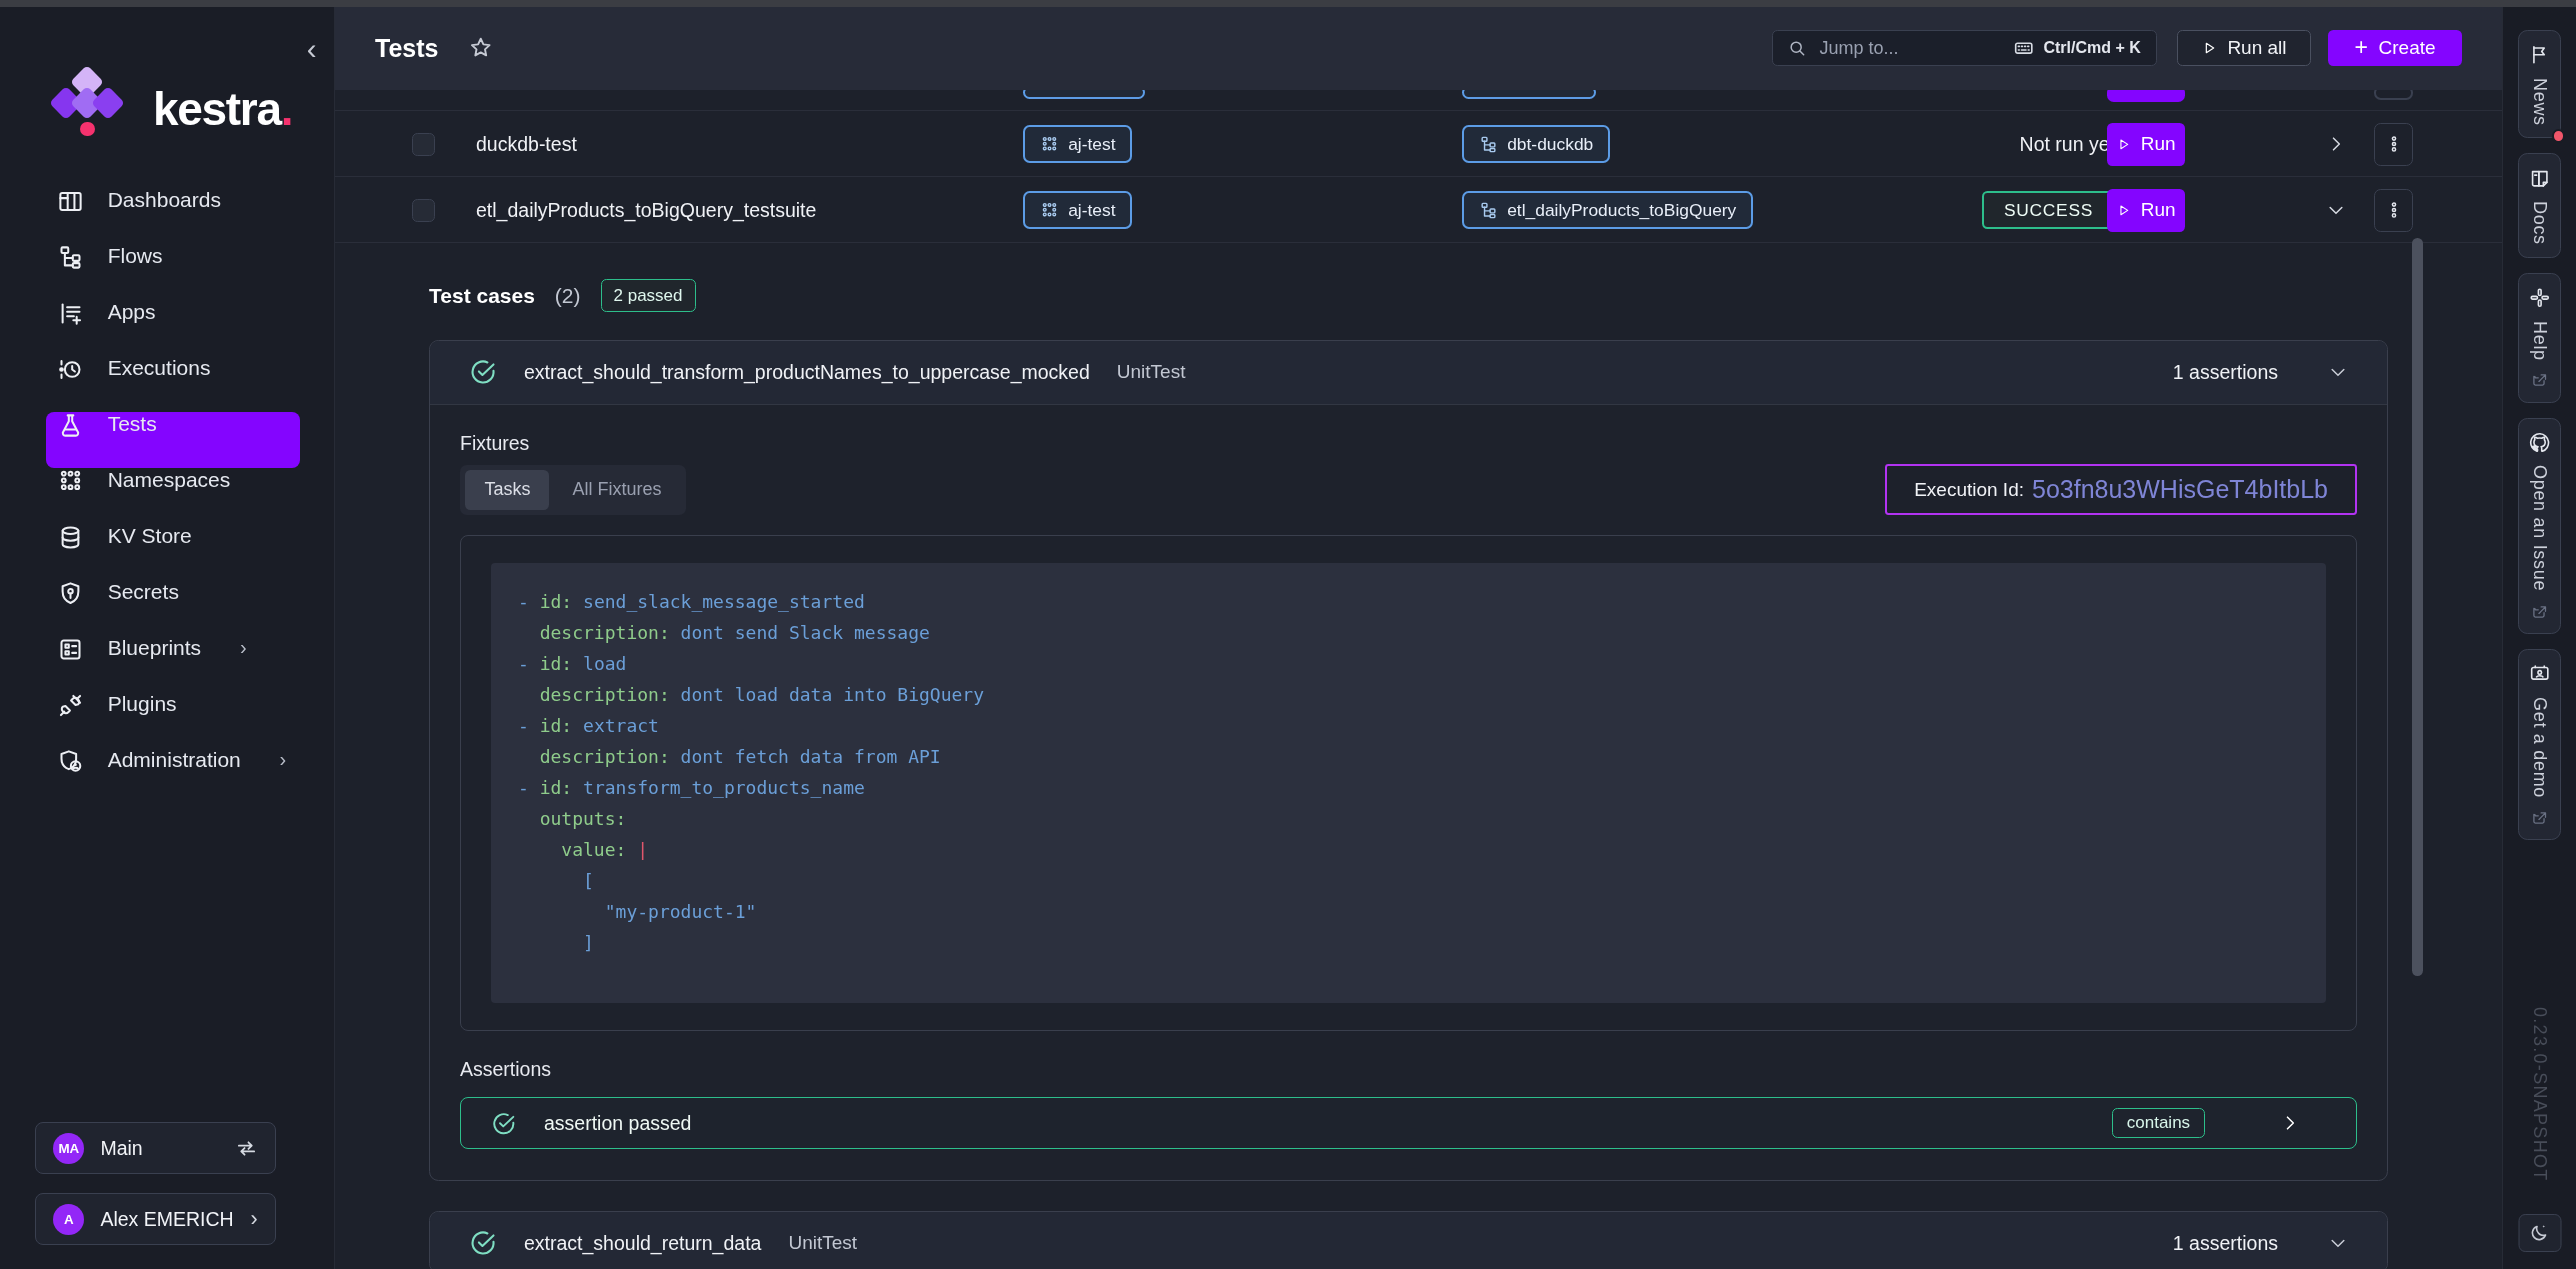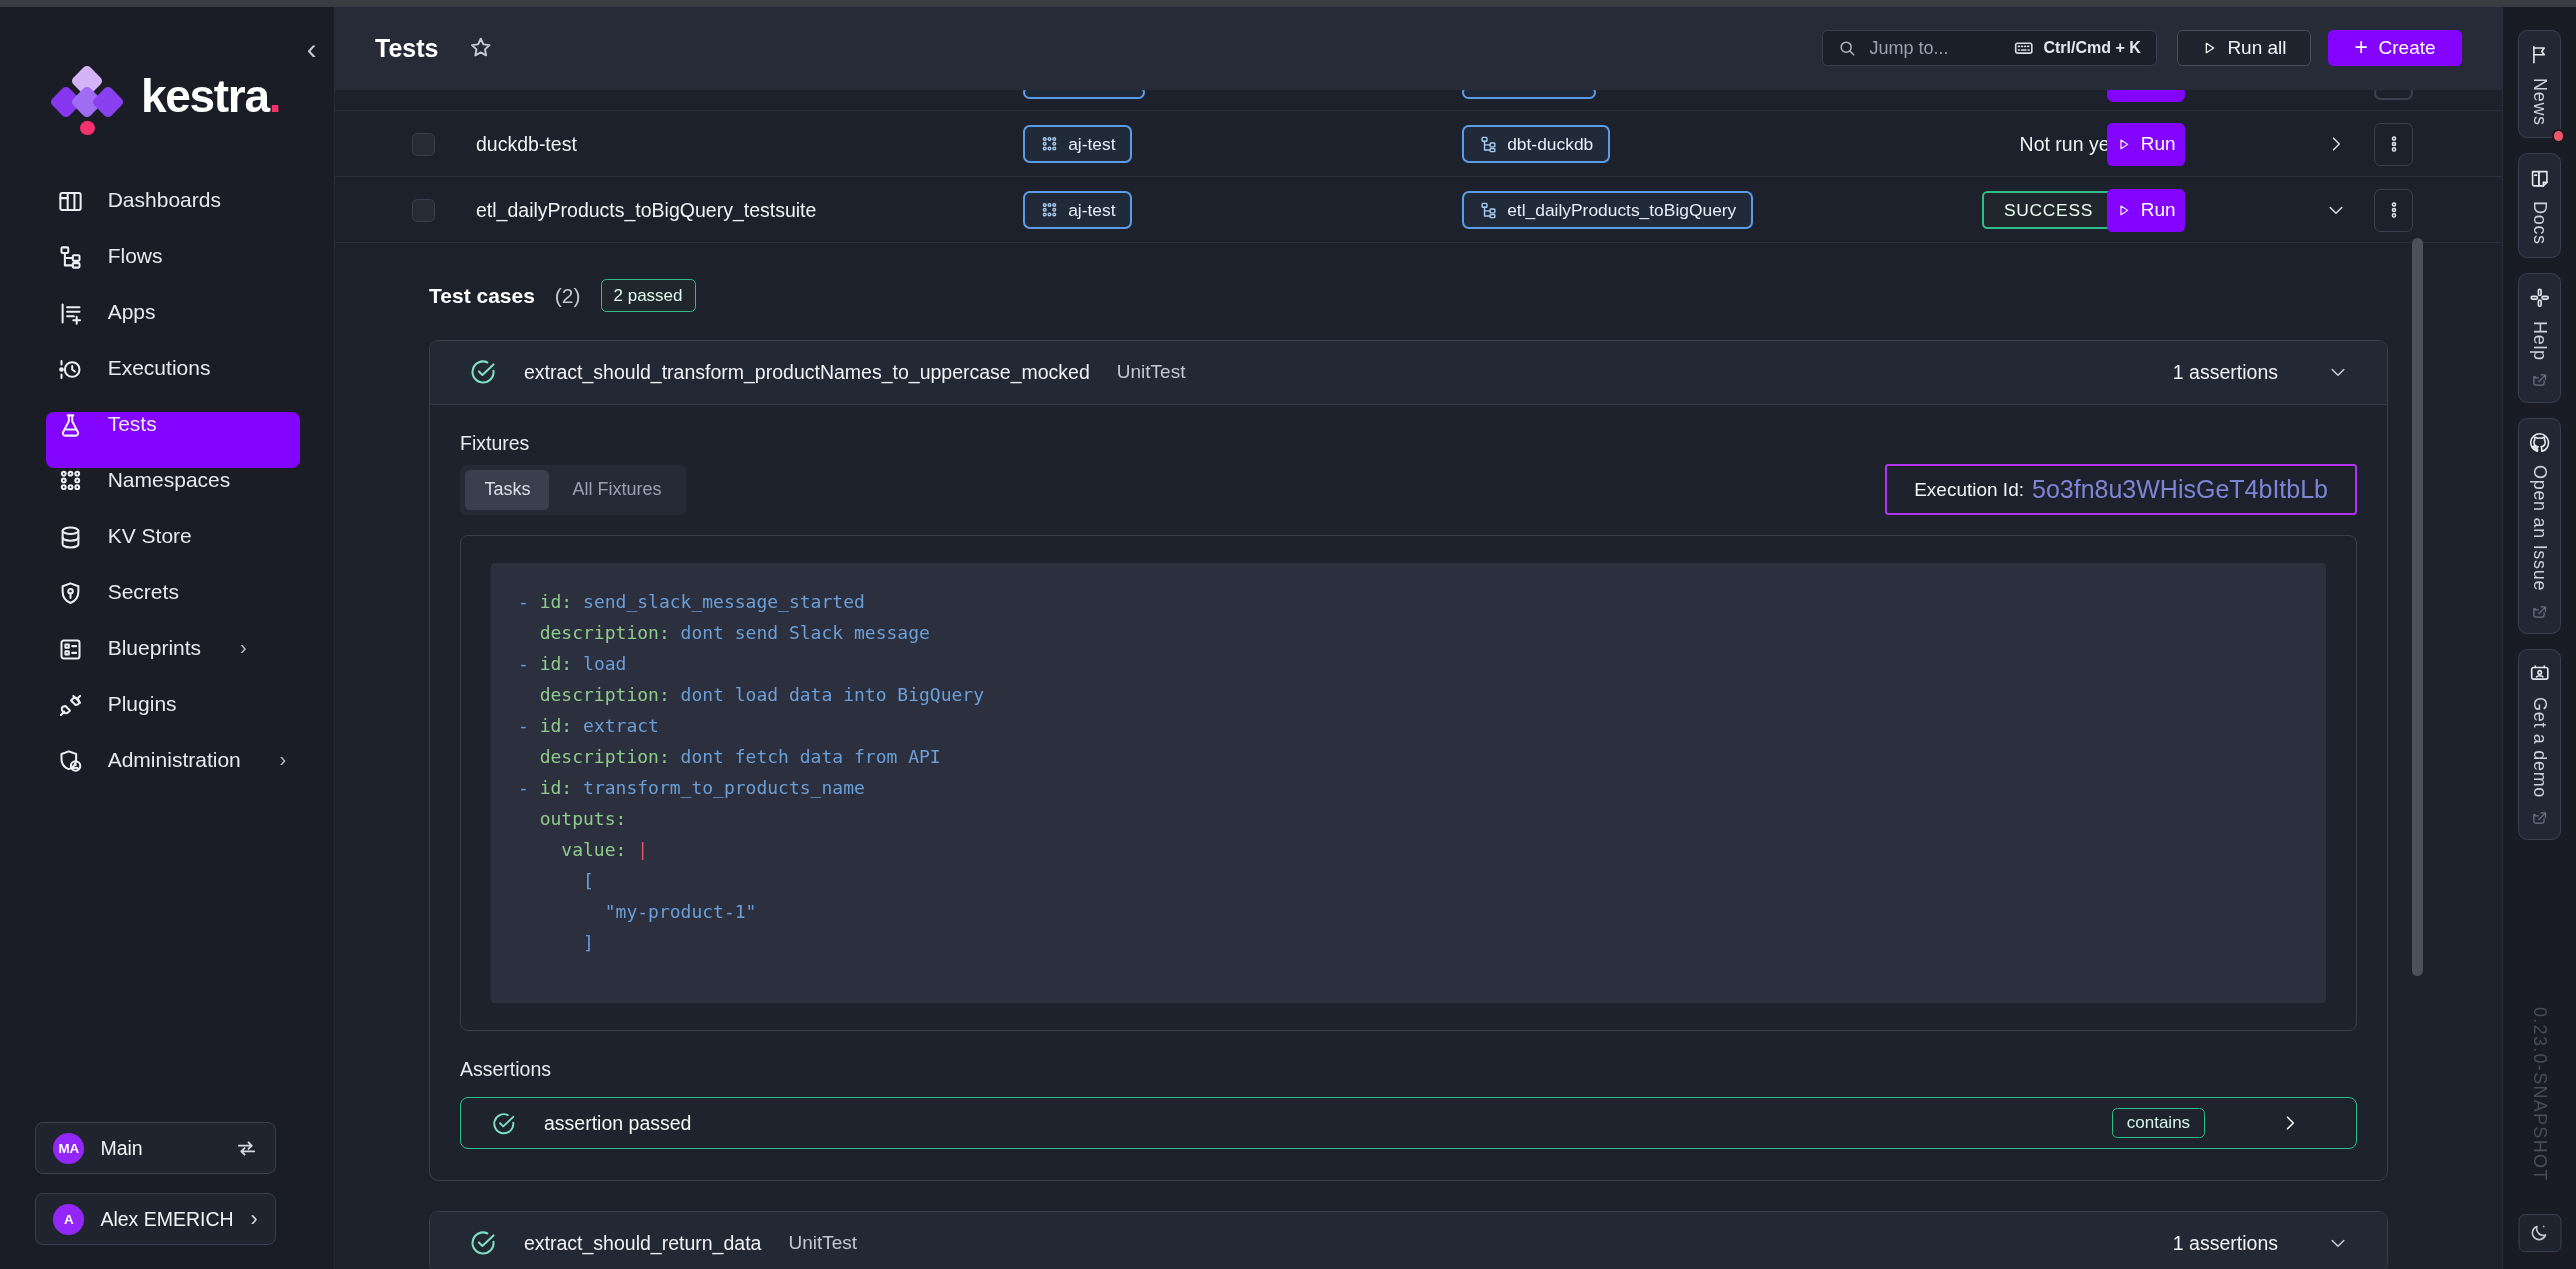--- a/index.html
+++ b/index.html
@@ -13,21 +13,21 @@
   html,body{width:2576px;height:1269px;overflow:hidden;}
   body{font-family:"Liberation Sans",sans-serif;background:var(--pagebg);color:var(--text);display:flex;padding-top:6.7px;position:relative;}
   #topstrip{position:absolute;top:0;left:0;width:2576px;height:6.7px;background:#3B3D43;z-index:50;}
   svg{stroke:currentColor;fill:none;stroke-width:1.8;stroke-linecap:round;stroke-linejoin:round;display:block;}
   .ic{display:inline-flex;align-items:center;justify-content:center;}
   .ic svg{width:100%;height:100%;}
 
   
   #sidebar{width:335px;flex:0 0 335px;background:var(--sidebg);border-right:1.3px solid #272B36;position:relative;display:flex;flex-direction:column;}
   #collapse{position:absolute;top:27px;right:17.4px;font-size:29.5px;color:#C6CAD4;line-height:1;cursor:pointer;}
-  #logo{display:flex;align-items:flex-start;gap:20px;margin:62px 0 0 54px;height:81px;}
+  #logo{display:flex;align-items:center;gap:32px;margin:62px 0 0 54px;height:81px;}
   .mark{position:relative;width:67px;height:79px;}
   .mark i{position:absolute;width:24px;height:24px;border-radius:4.7px;transform:rotate(45deg);}
   .mark .d1{left:21px;top:0;background:#D4B4F7;}
   .mark .d2{left:0;top:21px;background:#8636EF;}
   .mark .d3{left:21px;top:21px;background:#A06CF3;}
   .mark .d4{left:42px;top:21px;background:#8A3FF0;}
   .mark .d5{left:26px;top:52px;width:14.8px;height:14.8px;border-radius:50%;transform:none;background:var(--pink);}
   #logo .wordmark{font-size:46px;font-weight:800;letter-spacing:-1.3px;color:#FFFFFF;}
   #logo .wordmark b{color:var(--pink);}
   #nav{margin-top:38px;display:flex;flex-direction:column;}
@@ -42,21 +42,21 @@
   .bbox .bname{font-size:19.5px;color:#F2F4F8;white-space:nowrap;}
   .bbox .bicon{margin-left:auto;width:23px;height:23px;color:#D6DAE2;}
   .bbox .bchev{margin-left:auto;font-size:21.5px;color:#D6DAE2;}
 
   
   #main{flex:1 1 auto;display:flex;flex-direction:column;min-width:0;}
   #header{height:83px;flex:0 0 83px;background:var(--headbg);display:flex;align-items:center;padding:0 40px;}
   #page-title{font-size:25px;font-weight:700;color:#FFFFFF;}
   #fav{width:25.5px;height:25.5px;margin-left:29.5px;color:#C6CAD4;cursor:pointer;}
   #header .spacer{flex:1;}
-  #searchbox{width:335px;height:36px;border:1.3px solid #3A4050;border-radius:5.4px;background:#1B1F2A;display:flex;align-items:center;padding:0 14.8px;gap:12px;cursor:text;}
+  #searchbox{width:385px;height:36px;border:1.3px solid #3A4050;border-radius:5.4px;background:#1B1F2A;display:flex;align-items:center;padding:0 14.8px;gap:12px;cursor:text;}
   #searchbox .sic{width:20px;height:20px;color:#AEB4C2;}
   #searchbox .ph{font-size:18px;color:#9AA1B1;}
   #searchbox .kbd{margin-left:auto;display:flex;align-items:center;gap:9.4px;color:#E4E7EE;font-size:16px;font-weight:600;}
   #searchbox .kic{width:21.5px;height:21.5px;color:#D8DCE4;}
   .btn{height:36px;border-radius:5.4px;display:flex;align-items:center;justify-content:center;gap:10.7px;font-size:19px;cursor:pointer;}
   #runall{width:134px;margin-left:20px;border:1.3px solid #4A5060;background:#20242F;color:#F2F4F8;}
   #runall .pic{width:16px;height:16px;color:#fff;}
   #create{width:134px;margin-left:17.4px;background:var(--accent);color:#fff;border:none;}
   #create .plus{font-size:23px;font-weight:400;margin-top:-2px;}
 

